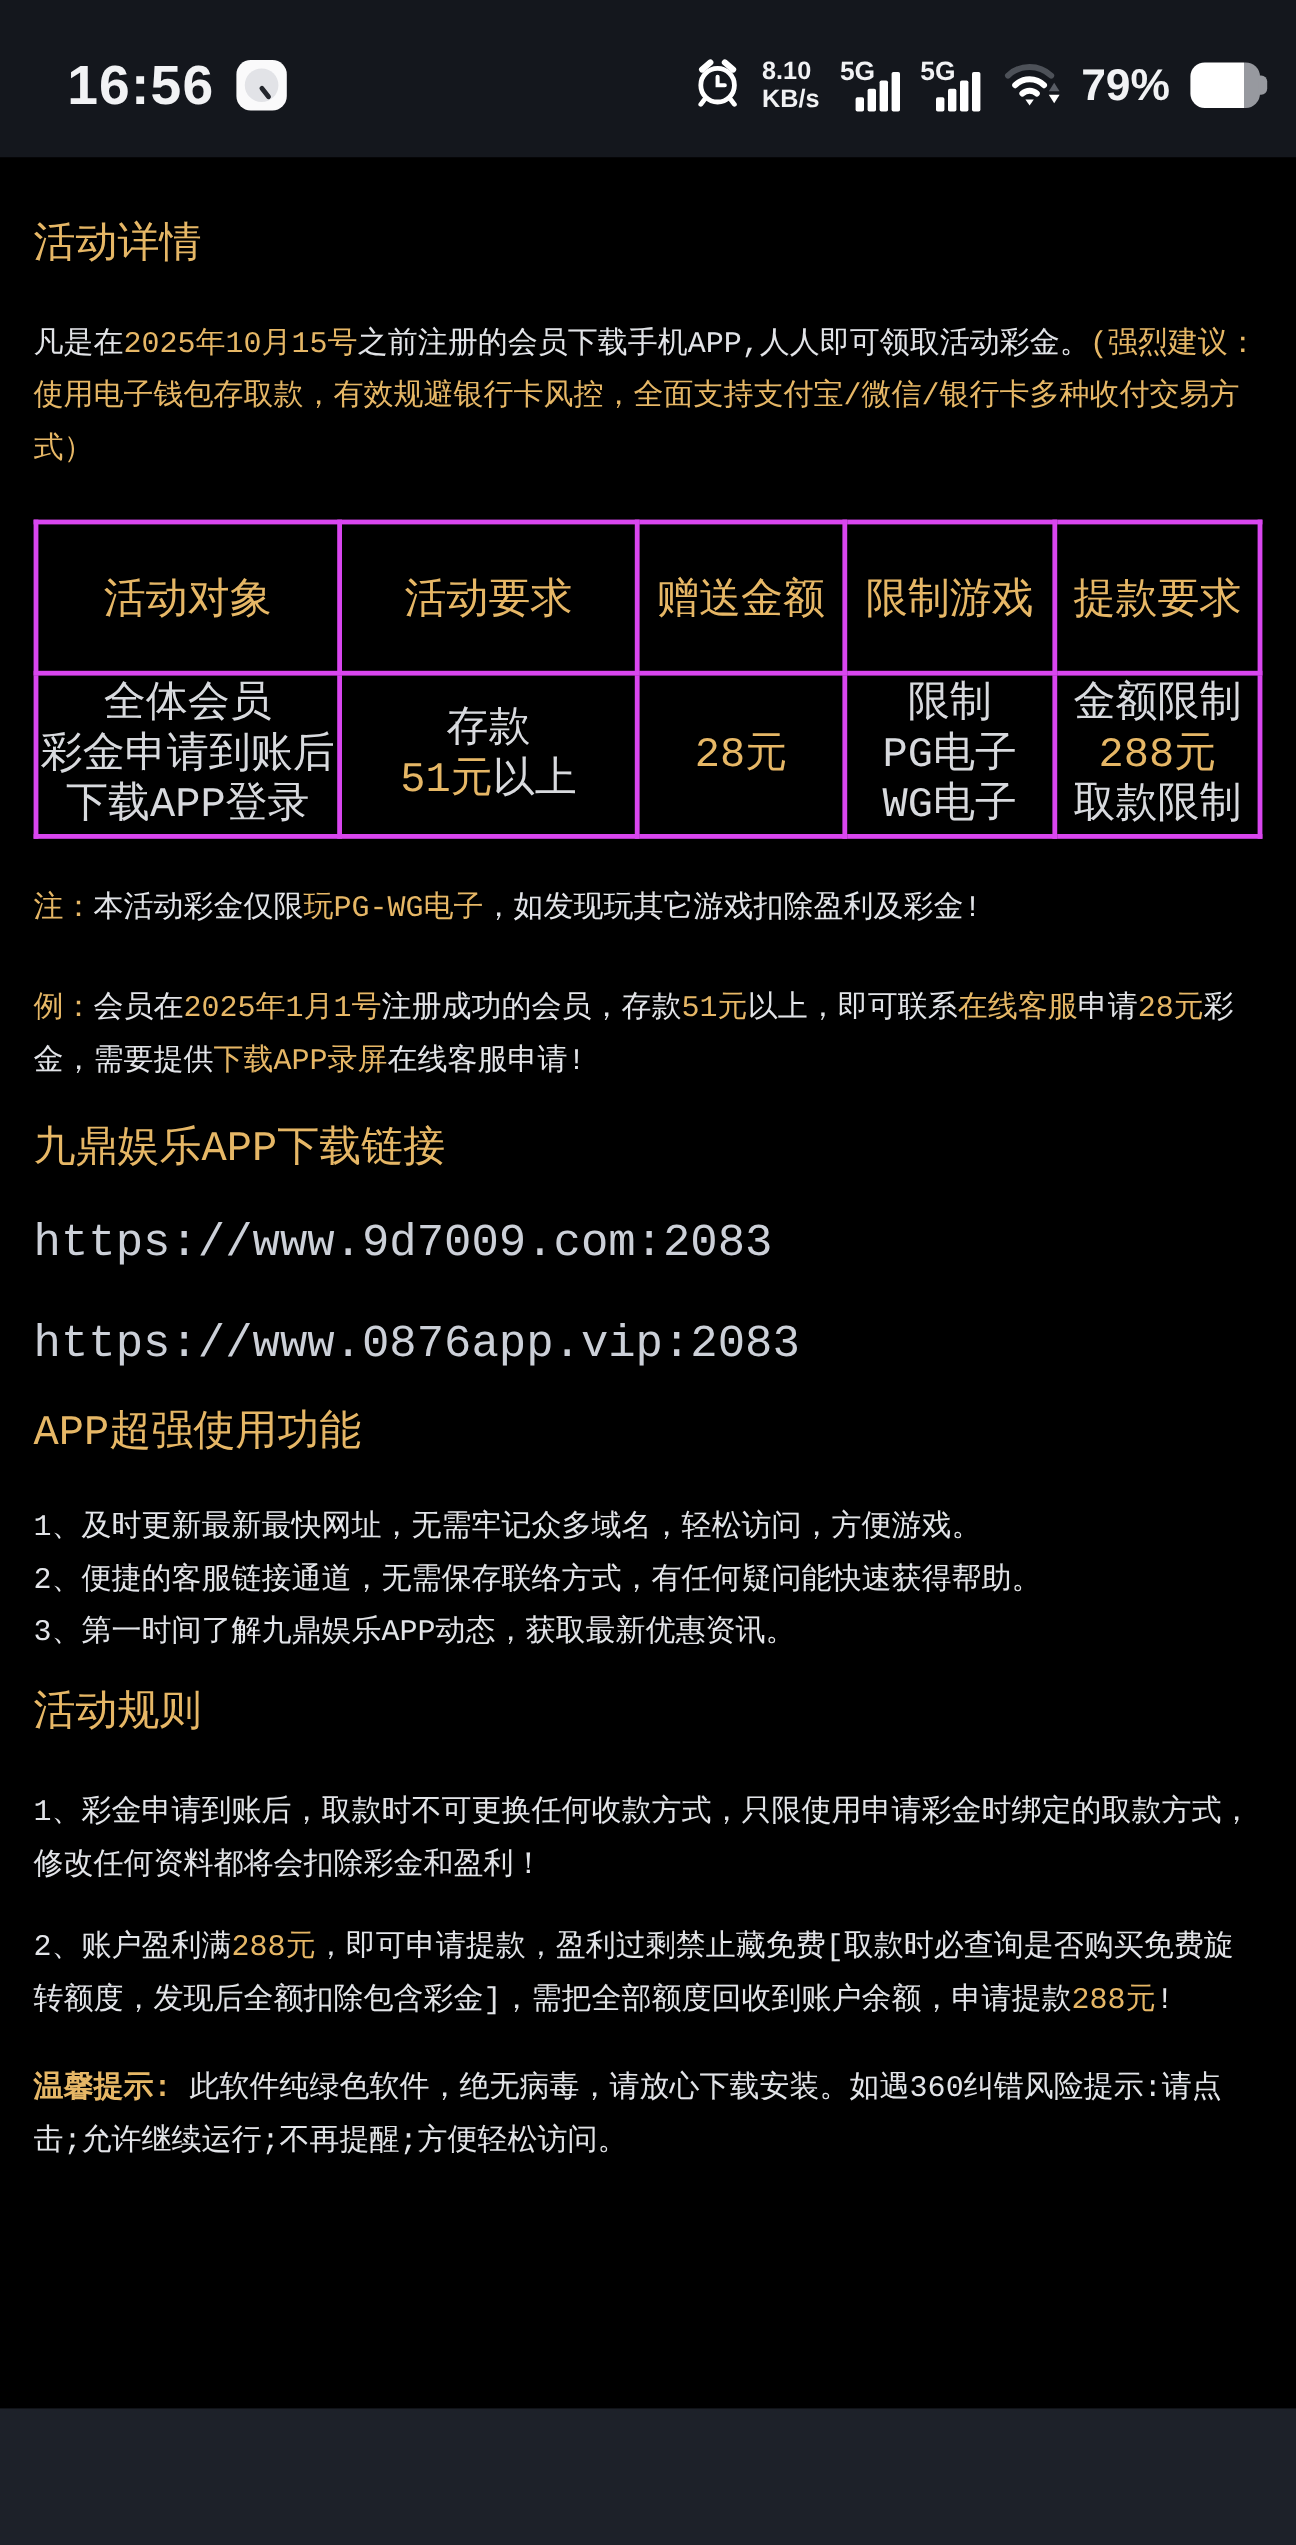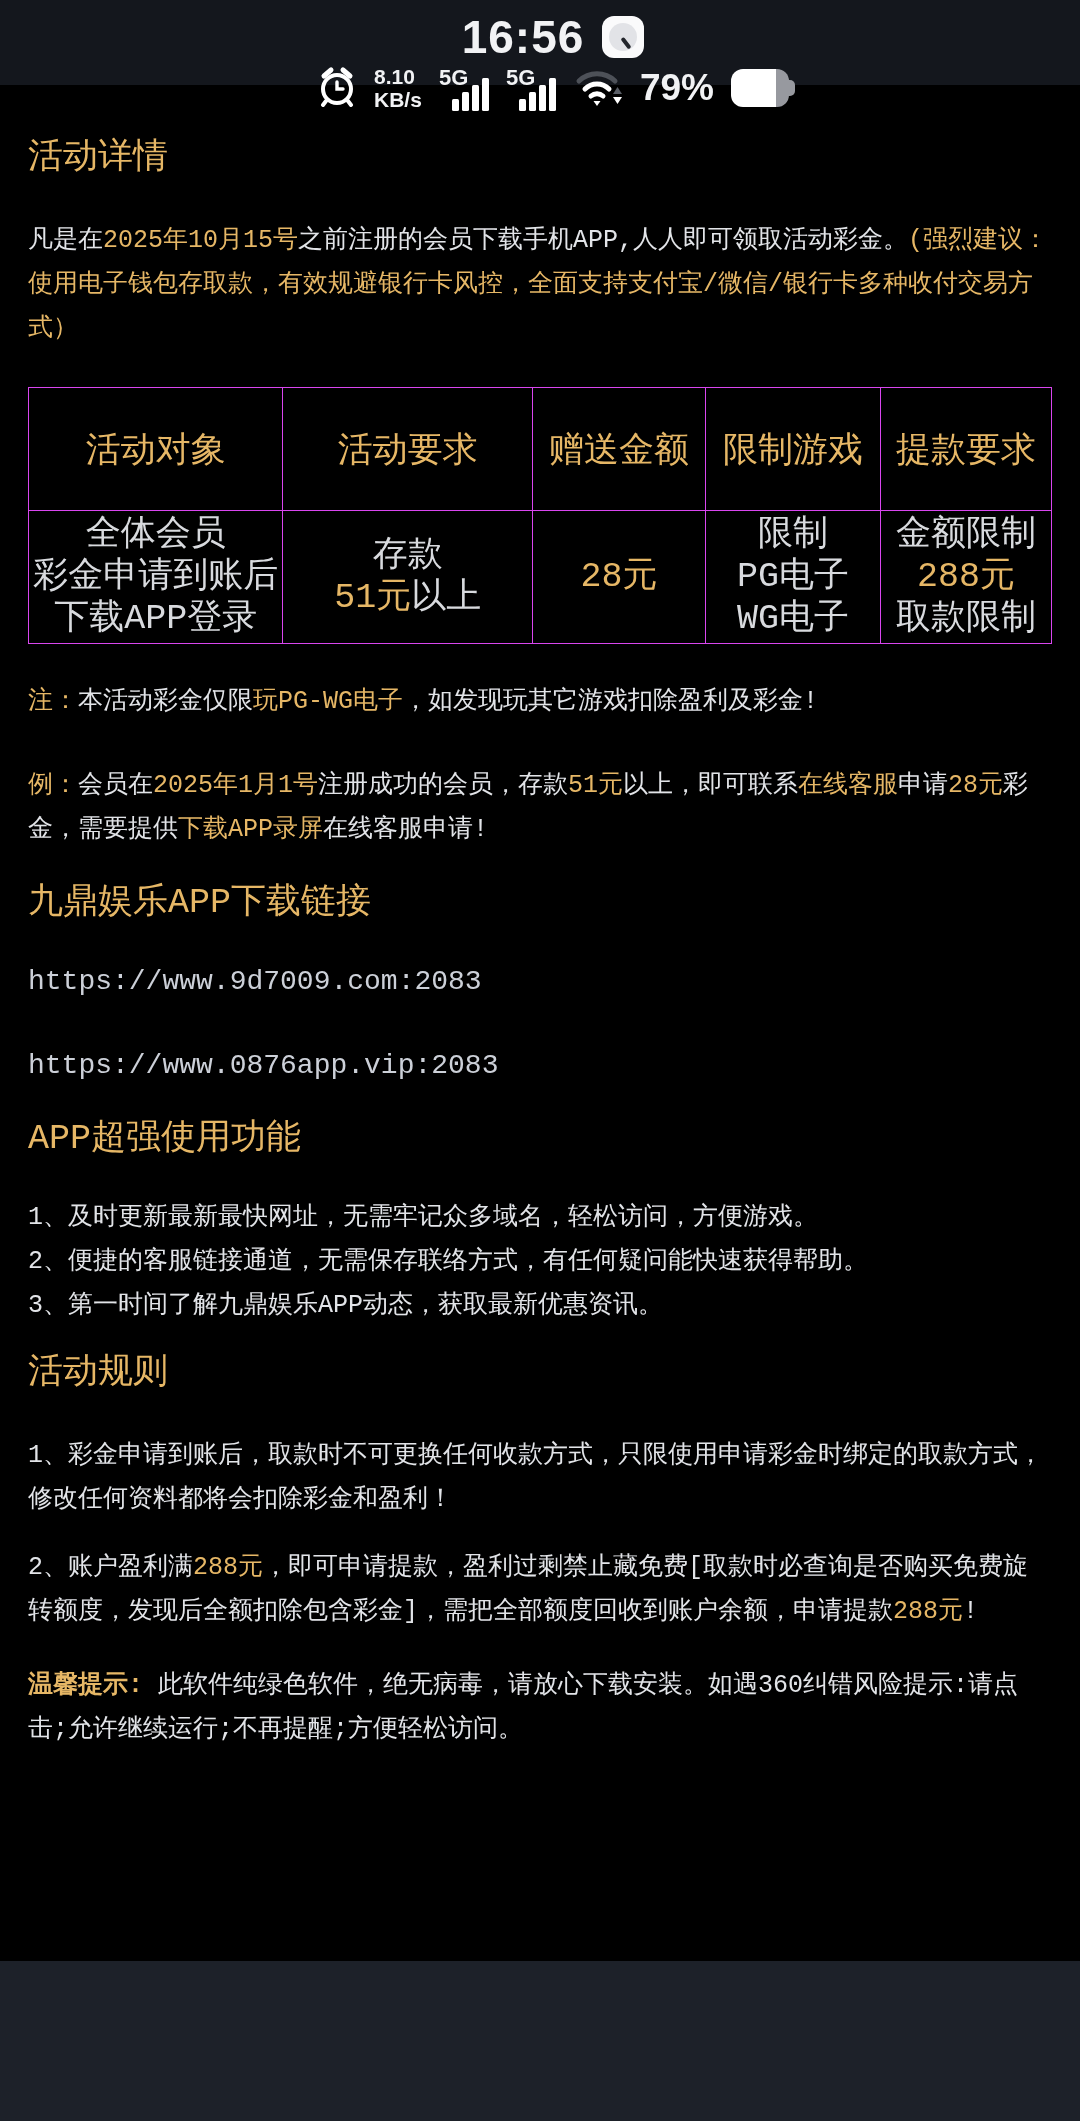--- a/index.html
+++ b/index.html
@@ -1,21 +1,21 @@
 <!DOCTYPE html>
 <html><head>
 <meta charset="utf-8">
 <style>
   html,body{margin:0;padding:0;width:1080px;height:2121px;overflow:hidden;
     background:#1d2129;font-family:"Liberation Sans","DejaVu Sans",sans-serif;}
   .screen{width:1080px;height:2121px;position:relative;}
 
   
-  .statusbar{height:85px;background:#14171d;display:flex;align-items:center;
-    justify-content:space-between;padding:10px 30px 0 56px;box-sizing:border-box;color:#f1f2f4;flex-direction:column;}
+  .statusbar{height:131px;background:#14171d;display:flex;align-items:center;
+    justify-content:space-between;padding:10px 30px 0 56px;box-sizing:border-box;color:#f1f2f4;}
   .sb-left{display:flex;align-items:center;gap:18px;}
   .sb-time{font-size:46px;font-weight:600;letter-spacing:1px;}
   .clockapp{width:42px;height:42px;background:#fafafb;border-radius:12px;position:relative;}
   .clockapp .face{position:absolute;left:7px;top:7px;width:28px;height:28px;border-radius:50%;background:#e2e3e7;}
   .clockapp .hand{position:absolute;left:20px;top:20px;width:13px;height:4px;background:#23262c;
     transform:rotate(52deg);transform-origin:0 50%;border-radius:2px;}
   .sb-right{display:flex;align-items:center;gap:17px;}
   .sb-speed{display:flex;flex-direction:column;line-height:23px;font-size:21px;font-weight:600;text-align:left;}
   .sig{position:relative;width:50px;height:47px;}
   .sig .g5{position:absolute;left:0;top:0;font-size:22px;font-weight:700;}
@@ -31,30 +31,30 @@
   .appbar{height:132px;background:#23272f;position:relative;display:flex;align-items:center;justify-content:center;}
   .back{position:absolute;left:30px;top:50%;transform:translateY(-50%);width:34px;height:52px;cursor:pointer;}
   .apptitle{font-size:44px;font-weight:600;color:#edeff2;letter-spacing:1px;}
 
   
   .content{background:#000000;height:1876px;box-sizing:border-box;padding:0 28px;color:#e2e4e8;font-family:Liberation Mono, monospace;}
   .gold{color:#e6b766;}
   .bold{font-weight:700;}
   h2{font-size:35px;font-weight:400;color:#e6b766;margin:0;line-height:42px;}
   p{font-size:25px;line-height:44px;margin:0;color:#e2e4e8;}
-  .url{font-size:28px;color:#ccd0d8;}
+  .url{font-size:38px;color:#ccd0d8;}
 
   .mt1{padding-top:52px;}  
   .mt2{margin-top:40px;}   
   .mt3{margin-top:36px;}
   .mt4{margin-top:30px;}
   .mt5{margin-top:24px;}
 
   table.promo{width:100%;border-collapse:collapse;margin-top:36px;table-layout:fixed;}
-  table.promo th,table.promo td{border:1px solid #d946ef;text-align:center;vertical-align:middle;
+  table.promo th,table.promo td{border:4px solid #d946ef;text-align:center;vertical-align:middle;
     font-weight:400;font-size:35px;padding:0;}
   table.promo th{height:122px;color:#e6b766;}
   table.promo td{height:132px;line-height:42px;color:#d8dade;}
   .w25{width:24.9%}.w24{width:24.4%}.w17a{width:16.9%}.w17b{width:17.1%}.w16{width:16.7%}
 </style>
 </head>
 <body>
 
 <div class="screen">
 

